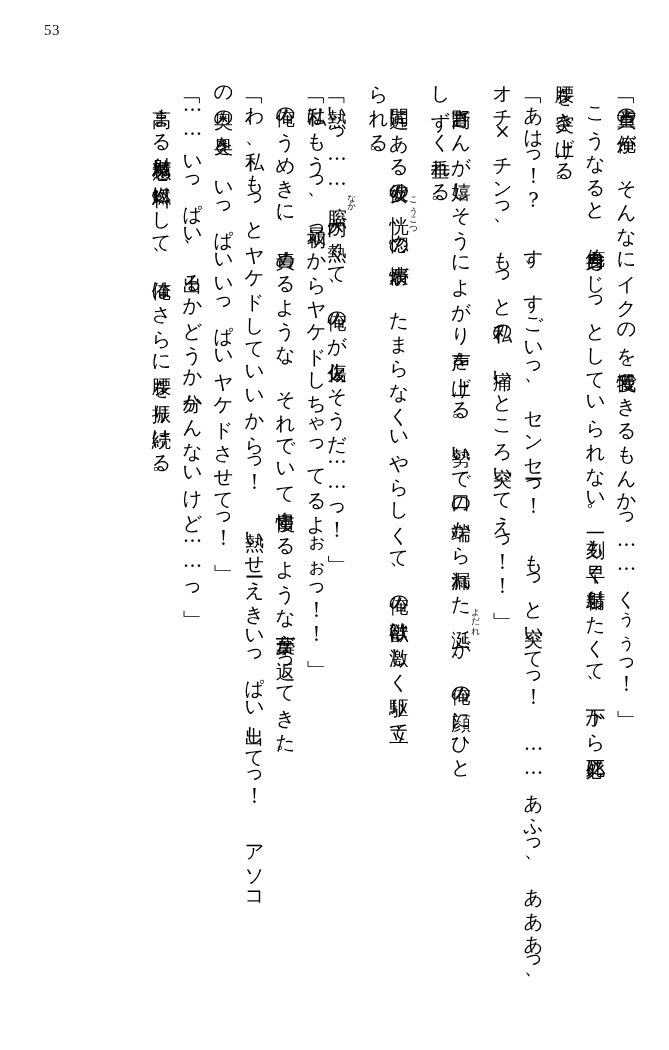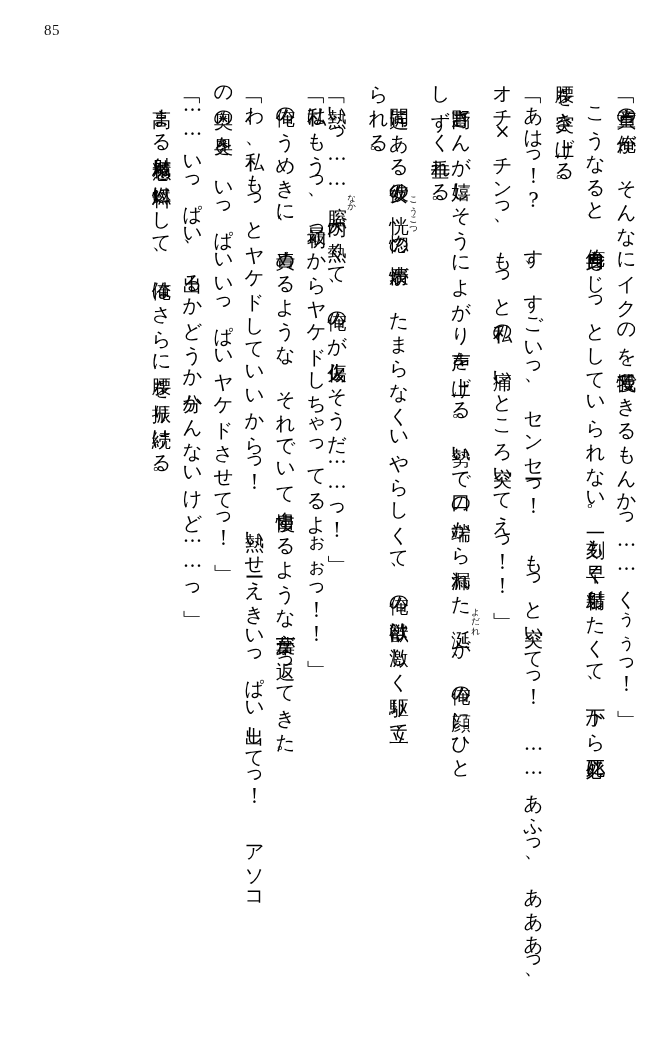--- a/index.html
+++ b/index.html
@@ -63,21 +63,21 @@
     letter-spacing: 0px;
     line-height: 1;
     color: #000;
   }
 </style>
 </head>
 <body>
 
 <div id="page">
 
-  <div id="page-number">85</div>
+  <div id="page-number">53</div>
 
   <div id="text-body">
       <div class="col indent">「童貞の俺が、そんなにイクのを我慢できるもんかっ……くぅぅっ!」</div>
       <div class="col">　こうなると、俺自身もじっとしていられない。一刻も早く射精したくて、下から必死に</div>
       <div class="col">腰を突き上げる。</div>
       <div class="col indent">「あはっ!?　す、すごいっ、センセーっ!　もっと突いてっ!　……あふっ、あああっ、</div>
       <div class="col">オチ×チンっ、もっと私の、痛いところ突いてえっ!!」</div>
       <div class="col">　高野さんが嬉しそうによがり声を上げる。勢いで口の端から漏れた<ruby>涎<rt>よだれ</rt></ruby>が、俺の顔にひと</div>
       <div class="col">しずく垂れる。</div>
       <div class="col">　間近にある彼女の<ruby>恍惚<rt>こうこつ</rt></ruby>の表情が、たまらなくいやらしくて、俺の獣欲は激しく駆り立て</div>

